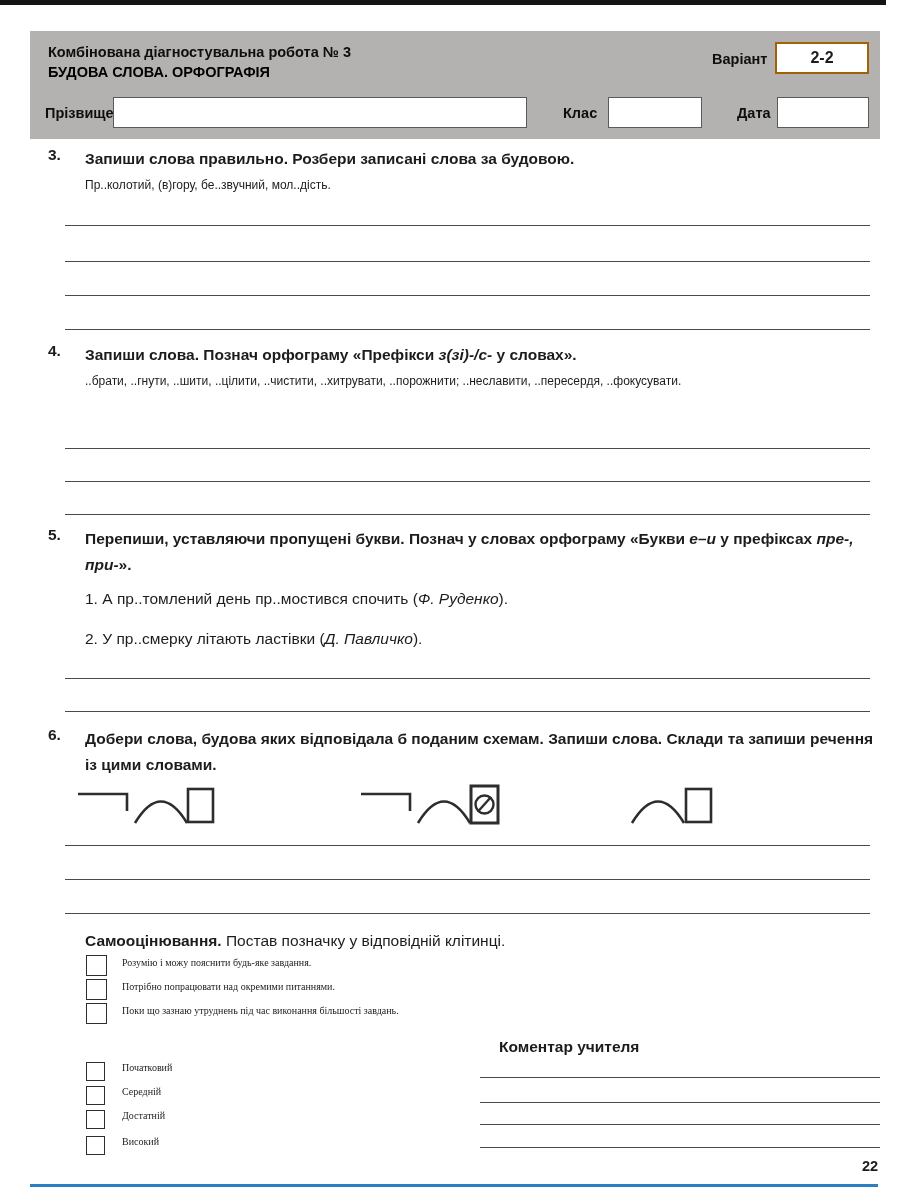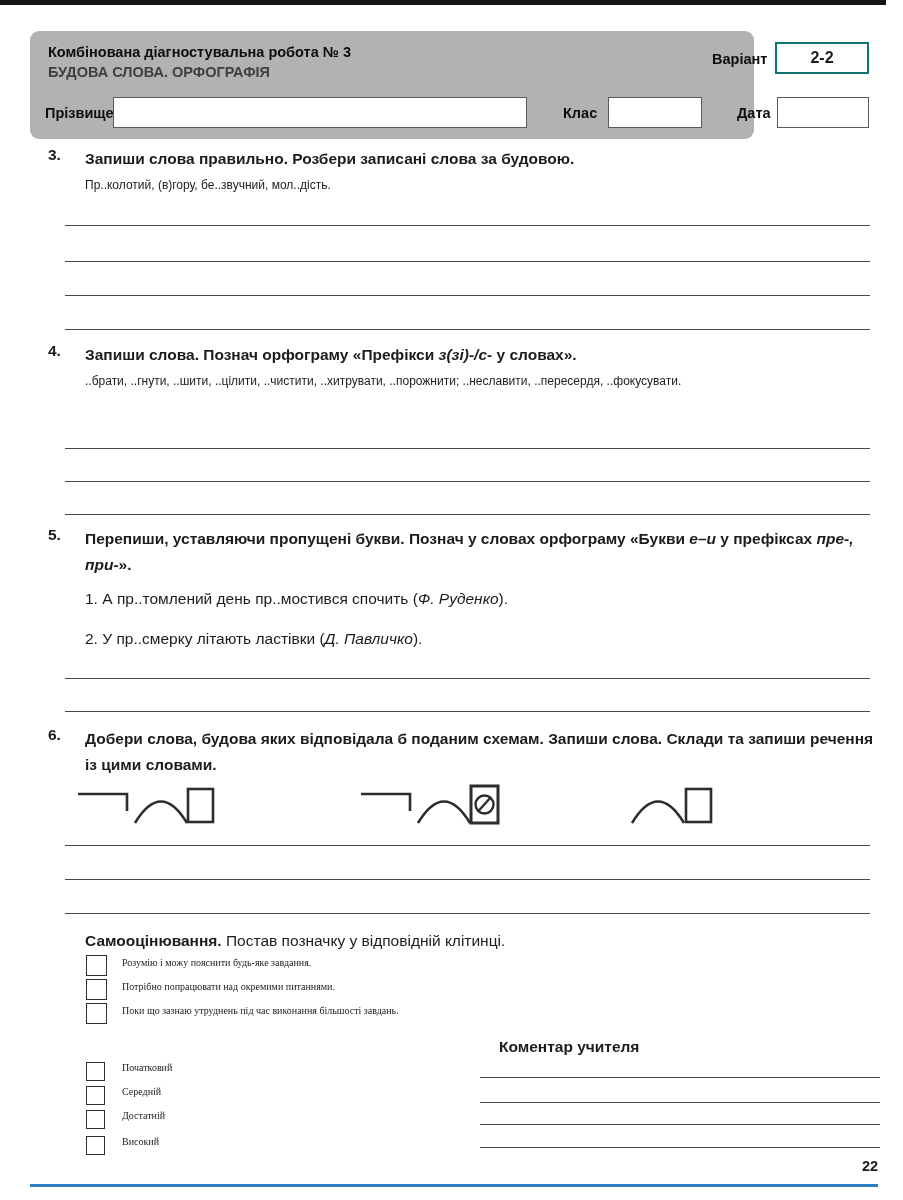--- a/index.html
+++ b/index.html
@@ -4,26 +4,26 @@
 <style>
   html,body { margin:0; padding:0; background:#ffffff; }
   .page {
     position:relative; width:903px; height:1200px; background:#ffffff;
     font-family:"Liberation Sans", sans-serif; color:#1c1c1c; overflow:hidden;
   }
   .topbar { position:absolute; left:0; top:0; width:886px; height:5px; background:#141414; }
   .bottomline { position:absolute; left:30px; top:1184px; width:848px; height:3px; background:#2b7fc2; }
 
   
-  .band { position:absolute; left:30px; top:31px; width:724px; height:108px; background:#b3b2b0;border-radius:9px; }
+  .band { position:absolute; left:30px; top:31px; width:850px; height:108px; background:#b3b2b0; }
   .band .t1 { position:absolute; left:18px; top:13px; font-size:14.5px; font-weight:bold; color:#0e0e0e; }
-  .band .t2 { position:absolute; left:18px; top:33px; font-size:14.5px; font-weight:bold; color:#404040; }
+  .band .t2 { position:absolute; left:18px; top:33px; font-size:14.5px; font-weight:bold; color:#000000; }
   .band .lbl { position:absolute; font-size:14.5px; font-weight:bold; color:#0e0e0e; }
   .fbox { position:absolute; background:#ffffff; border:1px solid #5a5a5a; }
-  .vbox { position:absolute; background:#ffffff; border:2px solid #0f766e;
+  .vbox { position:absolute; background:#ffffff; border:2px solid #a16207;
           display:flex; align-items:center; justify-content:center;
           font-size:16px; font-weight:bold; }
 
   
   .q { position:absolute; left:48px; width:822px; }
   .qrow { display:flex; }
   .qnum { width:37px; font-size:15.5px; font-weight:bold; flex:0 0 37px; }
   .qtitle { font-size:15.5px; font-weight:bold; line-height:26px; width:785px; }
   .qbody { font-size:12px; line-height:26px; width:770px; }
   .sentence { position:absolute; left:85px; font-size:15.5px; white-space:nowrap; }

